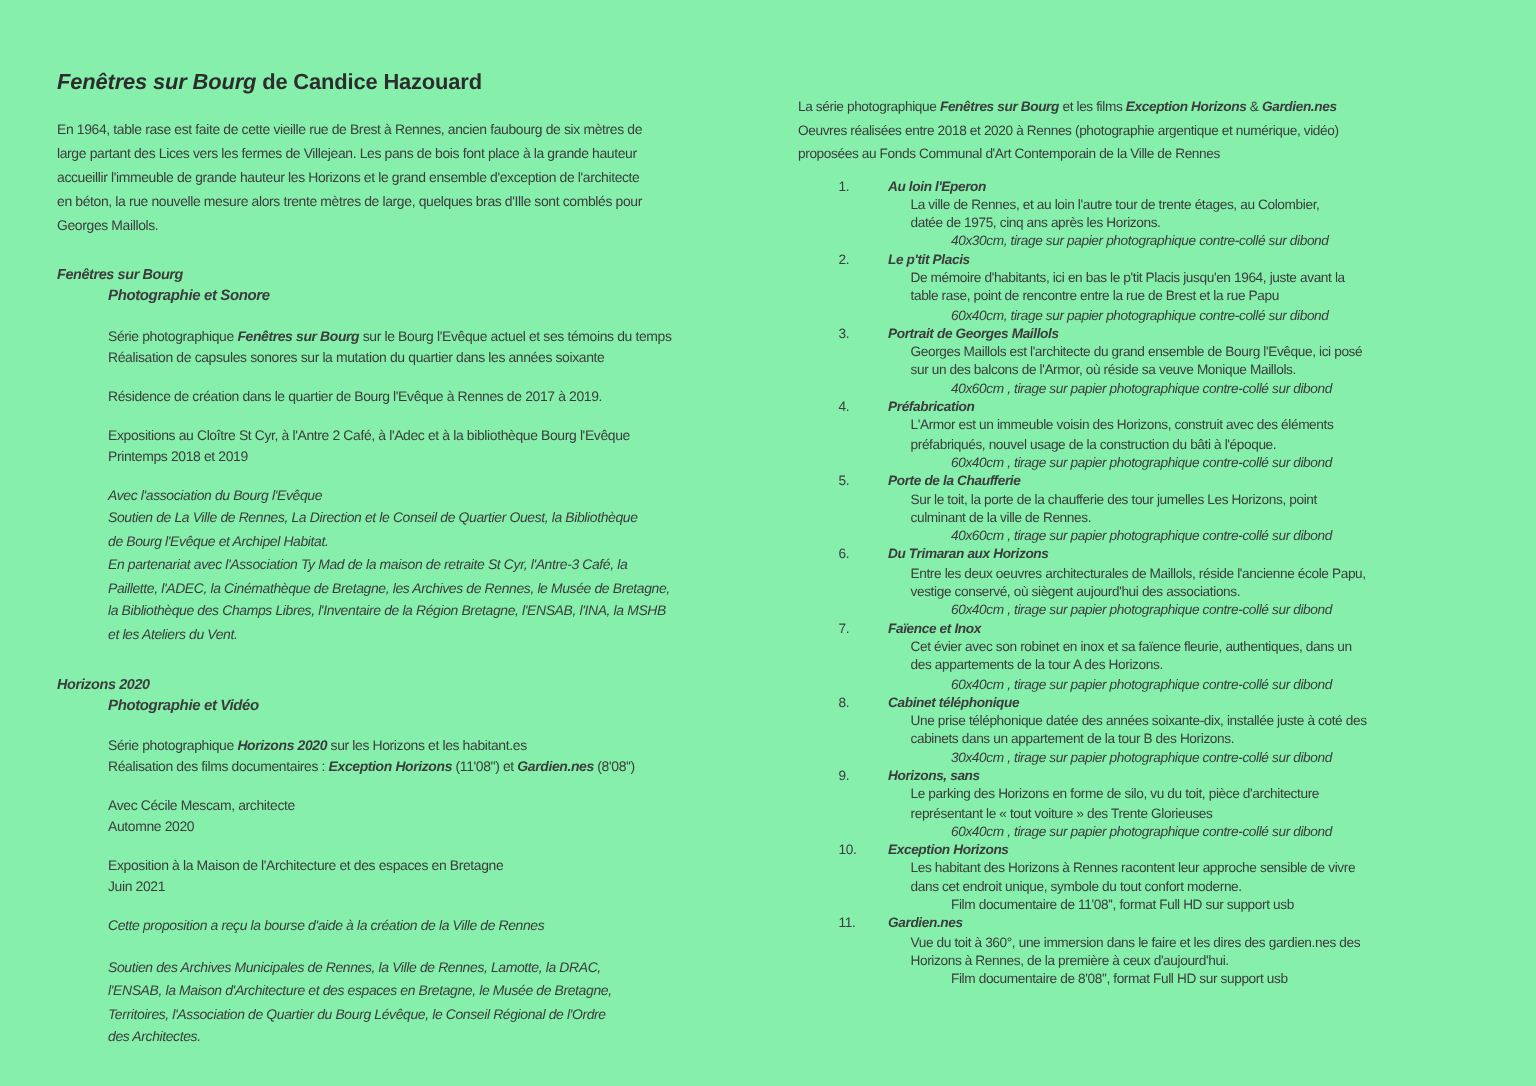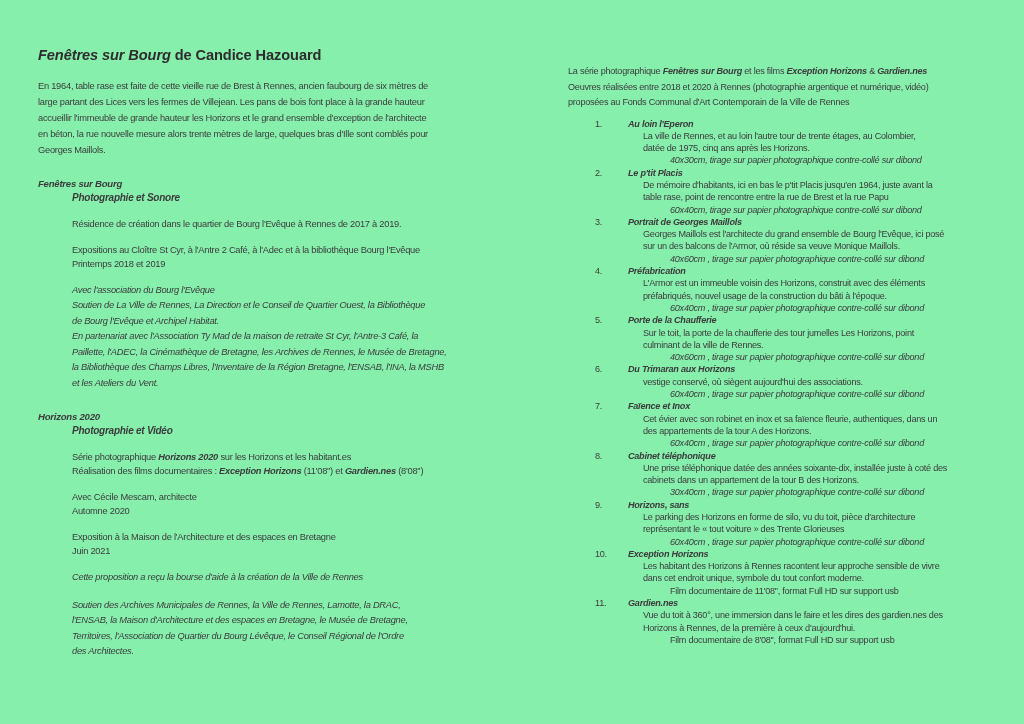--- a/index.html
+++ b/index.html
@@ -33,21 +33,21 @@
   .doc-section { margin-top: 19px; }
   .sec-heading { font-weight: bold; font-style: italic; font-size: 9.6px; line-height: 14px; }
   .sec-body { margin-left: 34px; }
   .sec-subheading { font-weight: bold; font-style: italic; font-size: 10px; line-height: 14px; }
   .block { margin-top: 12px; line-height: 14px; }
   .block:first-of-type { margin-top: 0; }
   .block.i { font-style: italic; line-height: 15.5px; }
 
   
   .col-right {
-    position: absolute; left: 568px; top: 64px; width: 450px;
+    position: absolute; left: 532px; top: 64px; width: 450px;
     font-size: 9.1px; letter-spacing: -0.25px;
   }
   .series-intro { line-height: 15.5px; }
   .works { margin-top: 7px; line-height: 12.3px; }
   .w-head { padding-left: 27px; display: flex; }
   .w-num { display: inline-block; width: 33px; flex: 0 0 33px; }
   .w-title { font-weight: bold; font-style: italic; white-space: nowrap; }
   .w-desc { padding-left: 75px; }
   .w-spec { padding-left: 102px; white-space: nowrap; }
   .w-spec.i { font-style: italic; }
@@ -64,20 +64,24 @@
         <div class="line">accueillir l'immeuble de grande hauteur les Horizons et le grand ensemble d'exception de l'architecte</div>
         <div class="line">en béton, la rue nouvelle mesure alors trente mètres de large, quelques bras d'Ille sont comblés pour</div>
         <div class="line">Georges Maillols.</div>
       </div>
     <div>
         <section class="doc-section">
           <div class="sec-heading">Fenêtres sur Bourg</div>
           <div class="sec-body">
             <div class="sec-subheading">Photographie et Sonore</div>
             <div class="block ">
+              <div class="line"><span class="seg ">Série photographique </span><span class="seg bi">Fenêtres sur Bourg</span><span class="seg "> sur le Bourg l'Evêque actuel et ses témoins du temps</span></div>
+              <div class="line">Réalisation de capsules sonores sur la mutation du quartier dans les années soixante</div>
+            </div>
+            <div class="block ">
               <div class="line">Résidence de création dans le quartier de Bourg l'Evêque à Rennes de 2017 à 2019.</div>
             </div>
             <div class="block ">
               <div class="line">Expositions au Cloître St Cyr, à l'Antre 2 Café, à l'Adec et à la bibliothèque Bourg l'Evêque</div>
               <div class="line">Printemps 2018 et 2019</div>
             </div>
             <div class="block i">
               <div class="line">Avec l'association du Bourg l'Evêque</div>
               <div class="line">Soutien de La Ville de Rennes, La Direction et le Conseil de Quartier Ouest, la Bibliothèque</div>
               <div class="line">de Bourg l'Evêque et Archipel Habitat.</div>
@@ -178,20 +182,21 @@
             <div class="line">culminant de la ville de Rennes.</div>
           </div>
           <div class="w-spec i">40x60cm , tirage sur papier photographique contre-collé sur dibond</div>
         </div>
         <div class="work">
           <div class="w-head">
             <span class="w-num">6.</span>
             <span class="w-title">Du Trimaran aux Horizons</span>
           </div>
           <div class="w-desc">
+            <div class="line">Entre les deux oeuvres architecturales de Maillols, réside l'ancienne école Papu,</div>
             <div class="line">vestige conservé, où siègent aujourd'hui des associations.</div>
           </div>
           <div class="w-spec i">60x40cm , tirage sur papier photographique contre-collé sur dibond</div>
         </div>
         <div class="work">
           <div class="w-head">
             <span class="w-num">7.</span>
             <span class="w-title">Faïence et Inox</span>
           </div>
           <div class="w-desc">

